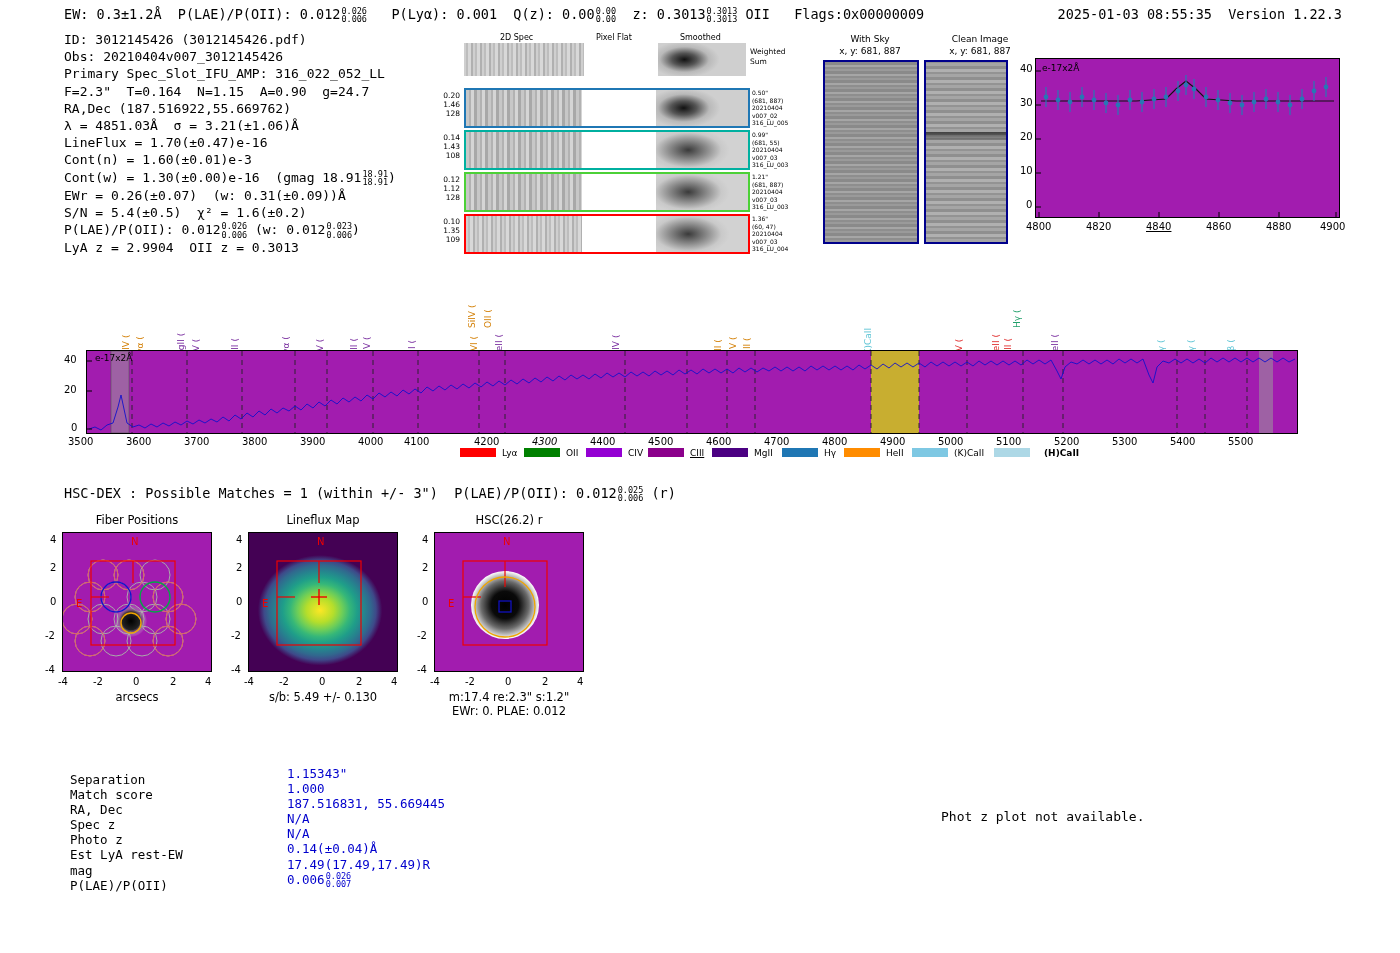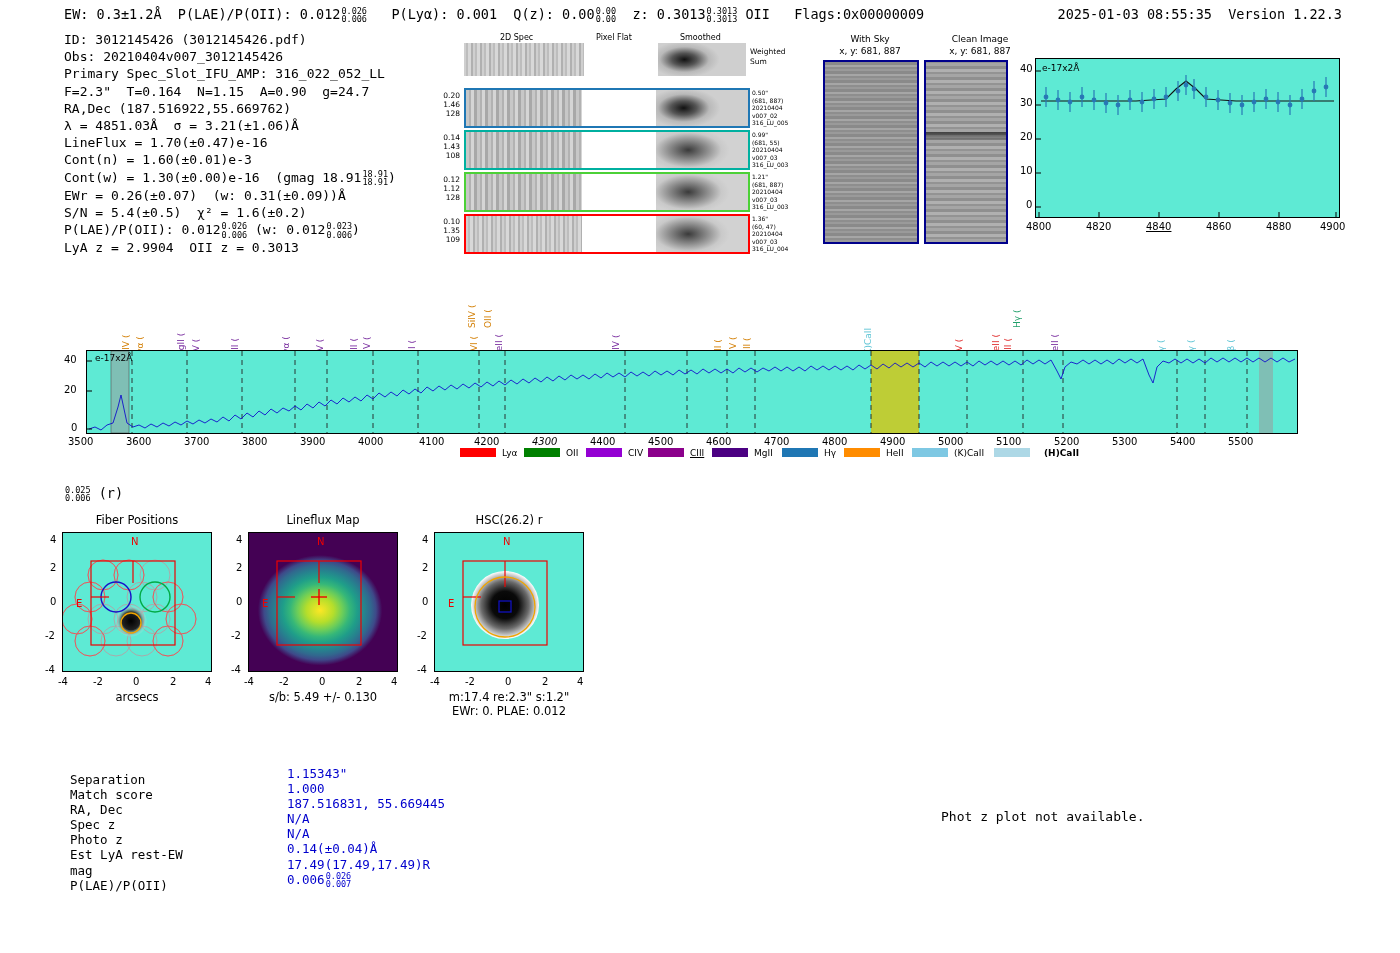--- a/index.html
+++ b/index.html
@@ -48,21 +48,21 @@
   .cuthdr{position:absolute;font-size:9px;font-family:"DejaVu Sans",sans-serif;text-align:center;}
   .cutnoise{width:100%;height:100%;background:
      repeating-linear-gradient(0deg,#9a9a9a 0 2px,#8e8e8e 2px 4px,#a6a6a6 4px 6px,#8a8a8a 6px 9px),
      repeating-linear-gradient(90deg,rgba(255,255,255,.10) 0 2px,rgba(0,0,0,.08) 2px 5px);}
   .cutnoise2{width:100%;height:100%;background:
      repeating-linear-gradient(0deg,#a5a5a5 0 3px,#939393 3px 5px,#b0b0b0 5px 8px,#8f8f8f 8px 11px),
      repeating-linear-gradient(90deg,rgba(255,255,255,.12) 0 3px,rgba(0,0,0,.07) 3px 6px);}
   .darkband{position:absolute;left:0;right:0;height:8px;background:linear-gradient(180deg,rgba(0,0,0,.55),rgba(0,0,0,.15));}
 
   
-  .axes{position:absolute;border:1px solid #000;background:#5eead4;box-sizing:border-box;}
+  .axes{position:absolute;border:1px solid #000;background:#a21caf;box-sizing:border-box;}
   .tickl{position:absolute;font-size:10px;font-family:"DejaVu Sans",sans-serif;}
 
   
   .linelab{position:absolute;font-size:9px;font-family:"DejaVu Sans",sans-serif;
            transform-origin:left bottom;transform:rotate(-90deg);white-space:nowrap;}
   .legitem{position:absolute;font-size:9px;font-family:"DejaVu Sans",sans-serif;}
   .legsw{position:absolute;height:9px;}
 
   
   #btmlabels{top:772px;left:70px;font-size:12.5px;line-height:15.1px;white-space:pre;}
@@ -374,21 +374,21 @@
 <div class="tickl" style="left:64px;top:384px;">20</div>
 <div class="tickl" style="left:71px;top:422px;">0</div>
 
 <div class="abs" id="fullxticks" style="left:0;top:436px;width:1400px;">
   <div class="tickl" style="left:68px;">3500</div>
     <div class="tickl" style="left:126px;">3600</div>
   <div class="tickl" style="left:184px;">3700</div>
     <div class="tickl" style="left:242px;">3800</div>
   <div class="tickl" style="left:300px;">3900</div>
     <div class="tickl" style="left:358px;">4000</div>
-  <div class="tickl" style="left:419px;">4100</div>
+  <div class="tickl" style="left:404px;">4100</div>
     <div class="tickl" style="left:474px;">4200</div>
   <div class="tickl" style="left:532px;font-style:italic;">4300</div>
     <div class="tickl" style="left:590px;">4400</div>
   <div class="tickl" style="left:648px;">4500</div>
     <div class="tickl" style="left:706px;">4600</div>
   <div class="tickl" style="left:764px;">4700</div>
     <div class="tickl" style="left:822px;">4800</div>
   <div class="tickl" style="left:880px;">4900</div>
     <div class="tickl" style="left:938px;">5000</div>
   <div class="tickl" style="left:996px;">5100</div>
@@ -412,21 +412,21 @@
   <div class="legsw" style="left:782px;top:2px;width:36px;background:#1f77b4;"></div>
   <div class="legitem" style="left:824px;top:2px;">Hγ</div>
   <div class="legsw" style="left:844px;top:2px;width:36px;background:#ff8c00;"></div>
   <div class="legitem" style="left:886px;top:2px;">HeII</div>
   <div class="legsw" style="left:912px;top:2px;width:36px;background:#7ec8e3;"></div>
   <div class="legitem" style="left:954px;top:2px;">(K)CaII</div>
   <div class="legsw" style="left:994px;top:2px;width:36px;background:#add8e6;"></div>
   <div class="legitem" style="left:1044px;top:2px;font-weight:bold;">(H)CaII</div>
 </div>
 
-<div class="abs mono" id="hscdex"><span class="frac"><i>0.025</i><i>0.006</i></span> <span>(r)</span></div>
+<div class="abs mono" id="hscdex"><span>HSC-DEX : Possible Matches = 1 (within +/- 3")  P(LAE)/P(OII): 0.012</span><span class="frac"><i>0.025</i><i>0.006</i></span> <span>(r)</span></div>
 
 <div class="panelcap" style="left:62px;top:513px;width:150px;">Fiber Positions</div>
 <div class="axes" style="left:62px;top:532px;width:150px;height:140px;">
   <svg width="148" height="138" viewBox="0 0 148 138" style="position:absolute;left:0;top:0;">
     <g stroke="#aaaaaa" stroke-width="1" fill="none">
       <circle cx="40" cy="42" r="15"></circle>
         <circle cx="66" cy="42" r="15"></circle>
         <circle cx="92" cy="42" r="15"></circle>
       <circle cx="27" cy="64" r="15"></circle>
         <circle cx="53" cy="64" r="15"></circle>

